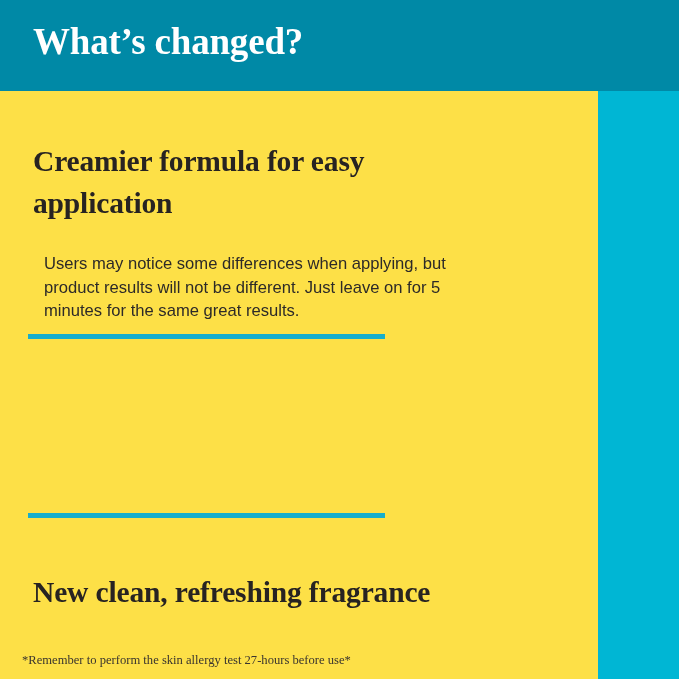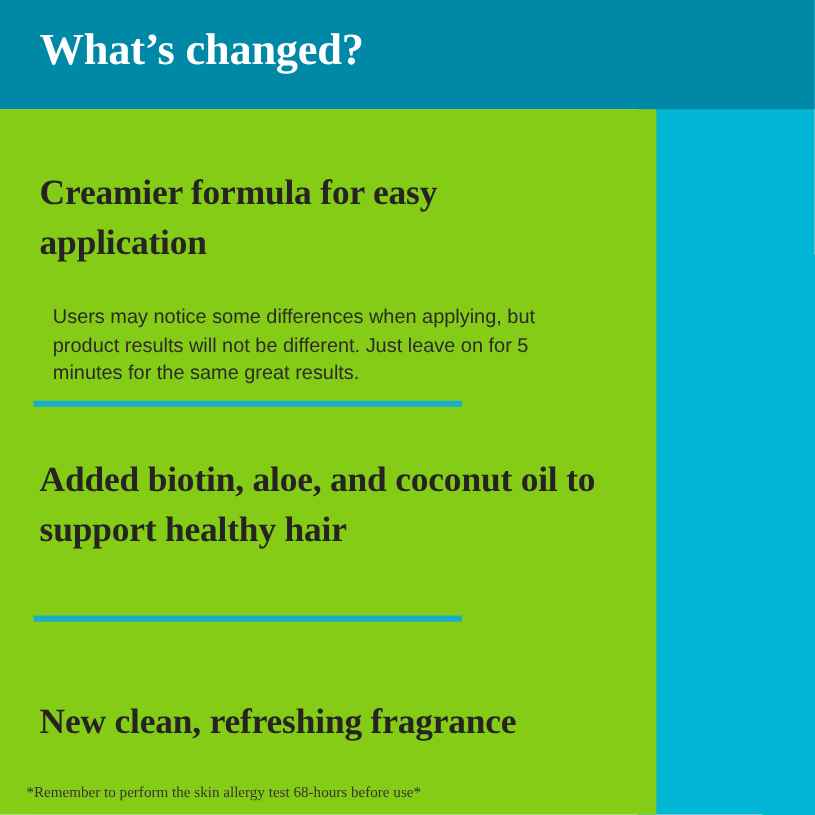--- a/index.html
+++ b/index.html
@@ -54,40 +54,40 @@
     letter-spacing: -0.2px;
     color: #ffffff;
     white-space: nowrap;
   }
 
   
   .content-panel {
     position: absolute;
     left: 0;
     top: 91px;
-    width: 547px;
+    width: 598px;
     height: 588px;
-    background: #84cc16;
+    background: #fde047;
   }
 
   .section-heading {
     position: absolute;
     left: 33px;
     margin: 0;
     font-family: "Liberation Serif", serif;
     font-weight: bold;
     font-size: 29.5px;
     line-height: 42px;
     letter-spacing: -0.15px;
     color: #272322;
   }
 
   .heading-1 { top: 49px;  width: 460px; }
   .heading-2 { top: 288px; width: 490px; }
-  .heading-3 { top: 490px; width: 500px; white-space: nowrap; font-family: Liberation Serif, serif; }
+  .heading-3 { top: 480px; width: 500px; white-space: nowrap; font-family: Liberation Serif, serif; }
 
   .body-copy {
     position: absolute;
     left: 33px;
     top: 150px;
     width: 452px;
     margin: 11px;
     font-family: "Liberation Sans", sans-serif;
     font-size: 16.6px;
     line-height: 23.5px;
@@ -128,22 +128,21 @@
   </div>
 
   <div class="content-panel">
 
     <h2 class="section-heading heading-1">Creamier formula for easy application</h2>
 
     <p class="body-copy">Users may notice some differences when applying, but product results will not be different.  Just leave on for 5 minutes for the same great results.</p>
 
     <div class="divider divider-1"></div>
 
-    <h2 class="section-heading heading-2">Added biotin, aloe, and coconut oil to support healthy hair</h2>
 
     <div class="divider divider-2"></div>
 
     <h2 class="section-heading heading-3">New clean, refreshing fragrance</h2>
 
-    <p class="footnote">*Remember to perform the skin allergy test 68-hours before use*</p>
+    <p class="footnote">*Remember to perform the skin allergy test 27-hours before use*</p>
 
   </div>
 </div>
 
 </body></html>

